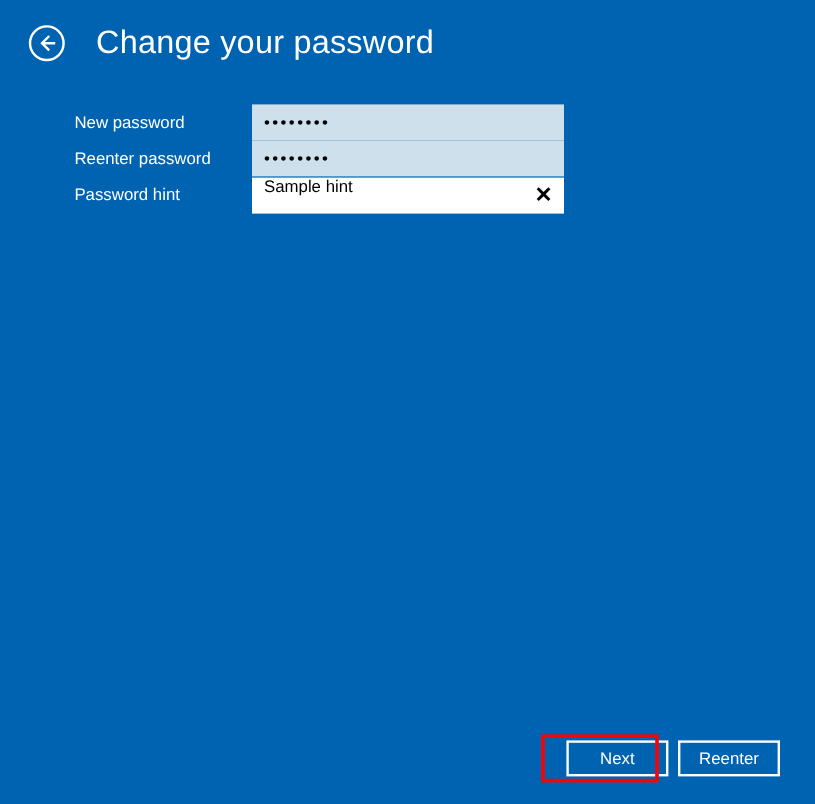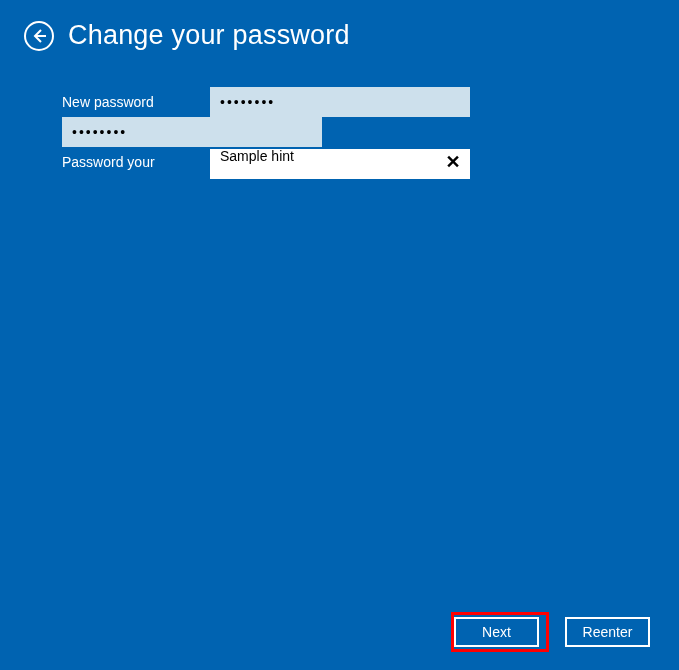--- a/index.html
+++ b/index.html
@@ -7,21 +7,21 @@
   body {
     background: #0063B1;
     font-family: "Segoe UI", Tahoma, sans-serif;
     color: #fff;
     position: relative;
     overflow: hidden;
   }
   .header {
     display: flex;
     align-items: center;
-    gap: 14px;
+    gap: 26px;
     padding: 20px 0 0 24px;
   }
   .back-btn {
     width: 30px; height: 30px;
     border: 2px solid #fff;
     border-radius: 50%;
     display: flex; align-items: center; justify-content: center;
     cursor: pointer;
     flex-shrink: 0;
   }
@@ -74,21 +74,21 @@
     cursor: pointer;
     color: #000;
     font-size: 18px;
     font-weight: bold;
   }
   .footer {
     position: absolute;
     bottom: 23px;
     right: 29px;
     display: flex;
-    gap: 26px;
+    gap: 8px;
     align-items: center;
   }
   .btn {
     min-width: 85px;
     height: 30px;
     border: 2px solid #fff;
     background: transparent;
     color: #fff;
     font-size: 14px;
     font-family: inherit;
@@ -119,26 +119,27 @@
 </div>
 
 <div class="form">
   <div class="row">
     <div class="label">New password</div>
     <div class="field">
       <input type="text" class="pw-input" readonly="" value="••••••••" style="">
     </div>
   </div>
   <div class="row">
+    <div class="label">Reenter password</div>
     <div class="field">
       <input type="text" class="pw-input" readonly="" value="••••••••" style="">
     </div>
   </div>
   <div class="row">
-    <div class="label">Password your</div>
+    <div class="label">Password hint</div>
     <div class="field">
       <input type="text" class="hint-input" value="Sample hint" style="">
       <div class="clear-x">
         <span>✕</span>
       </div>
     </div>
   </div>
 </div>
 
 <div class="footer">

